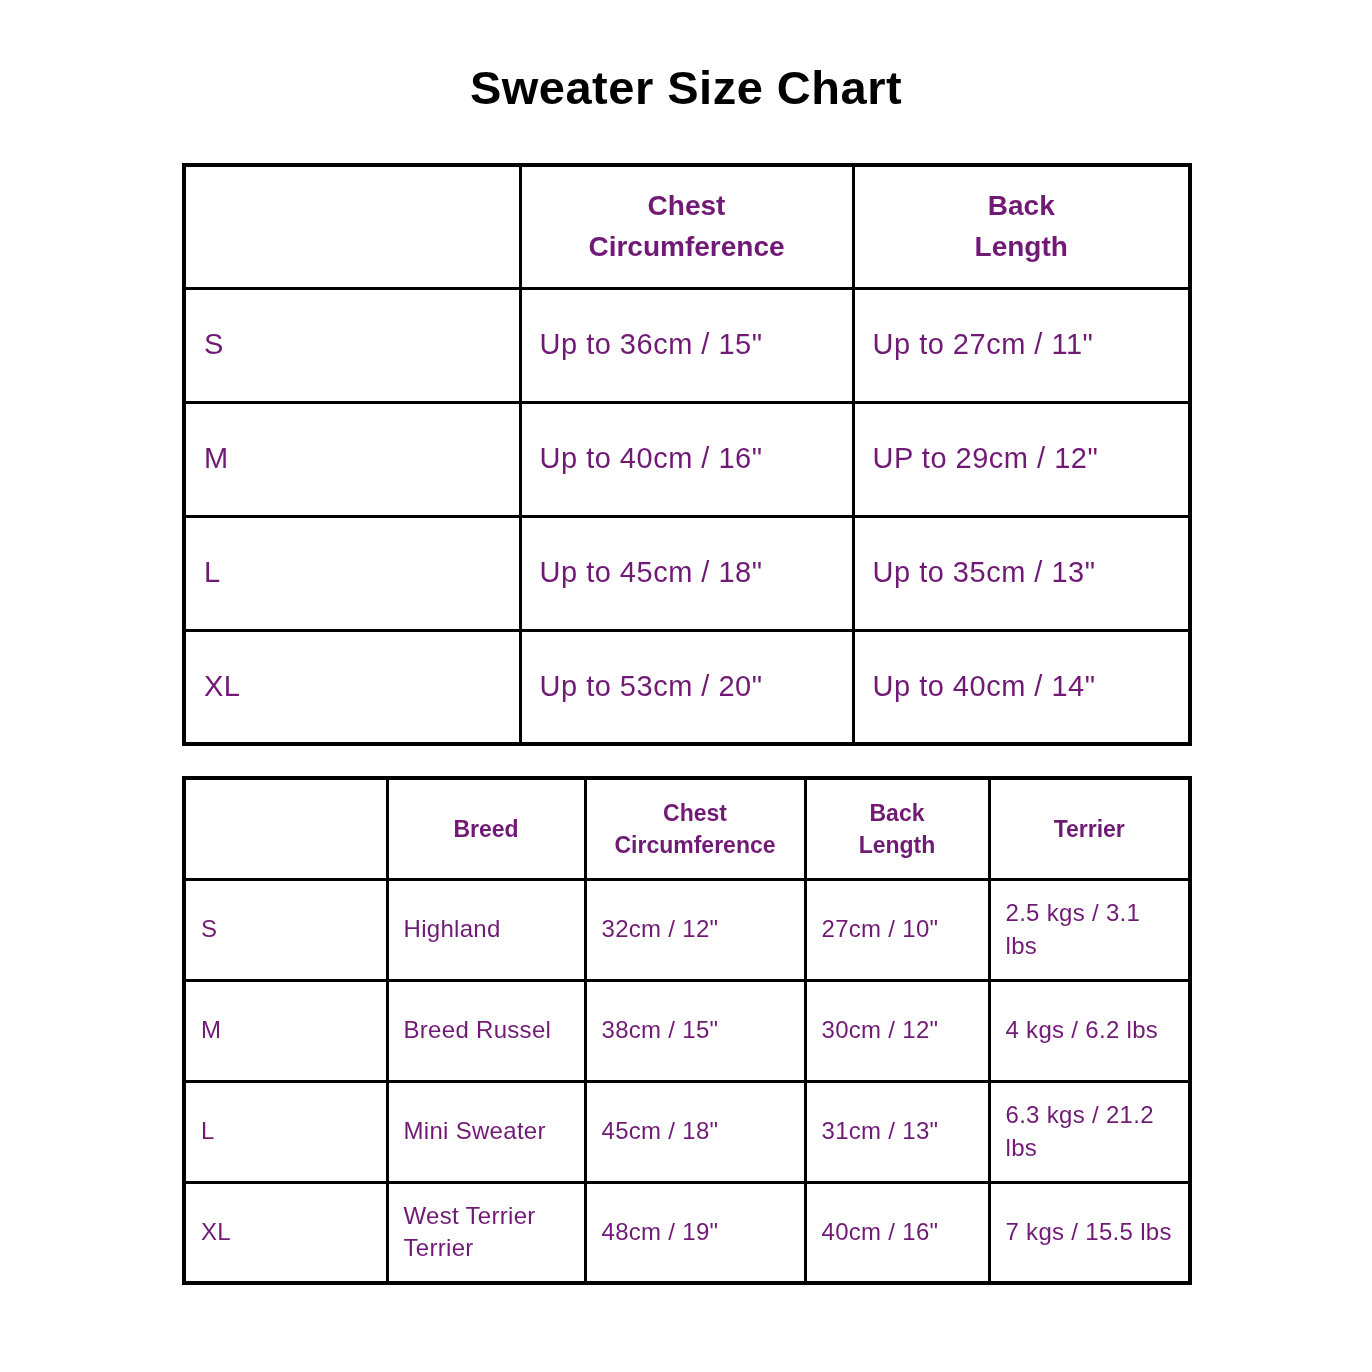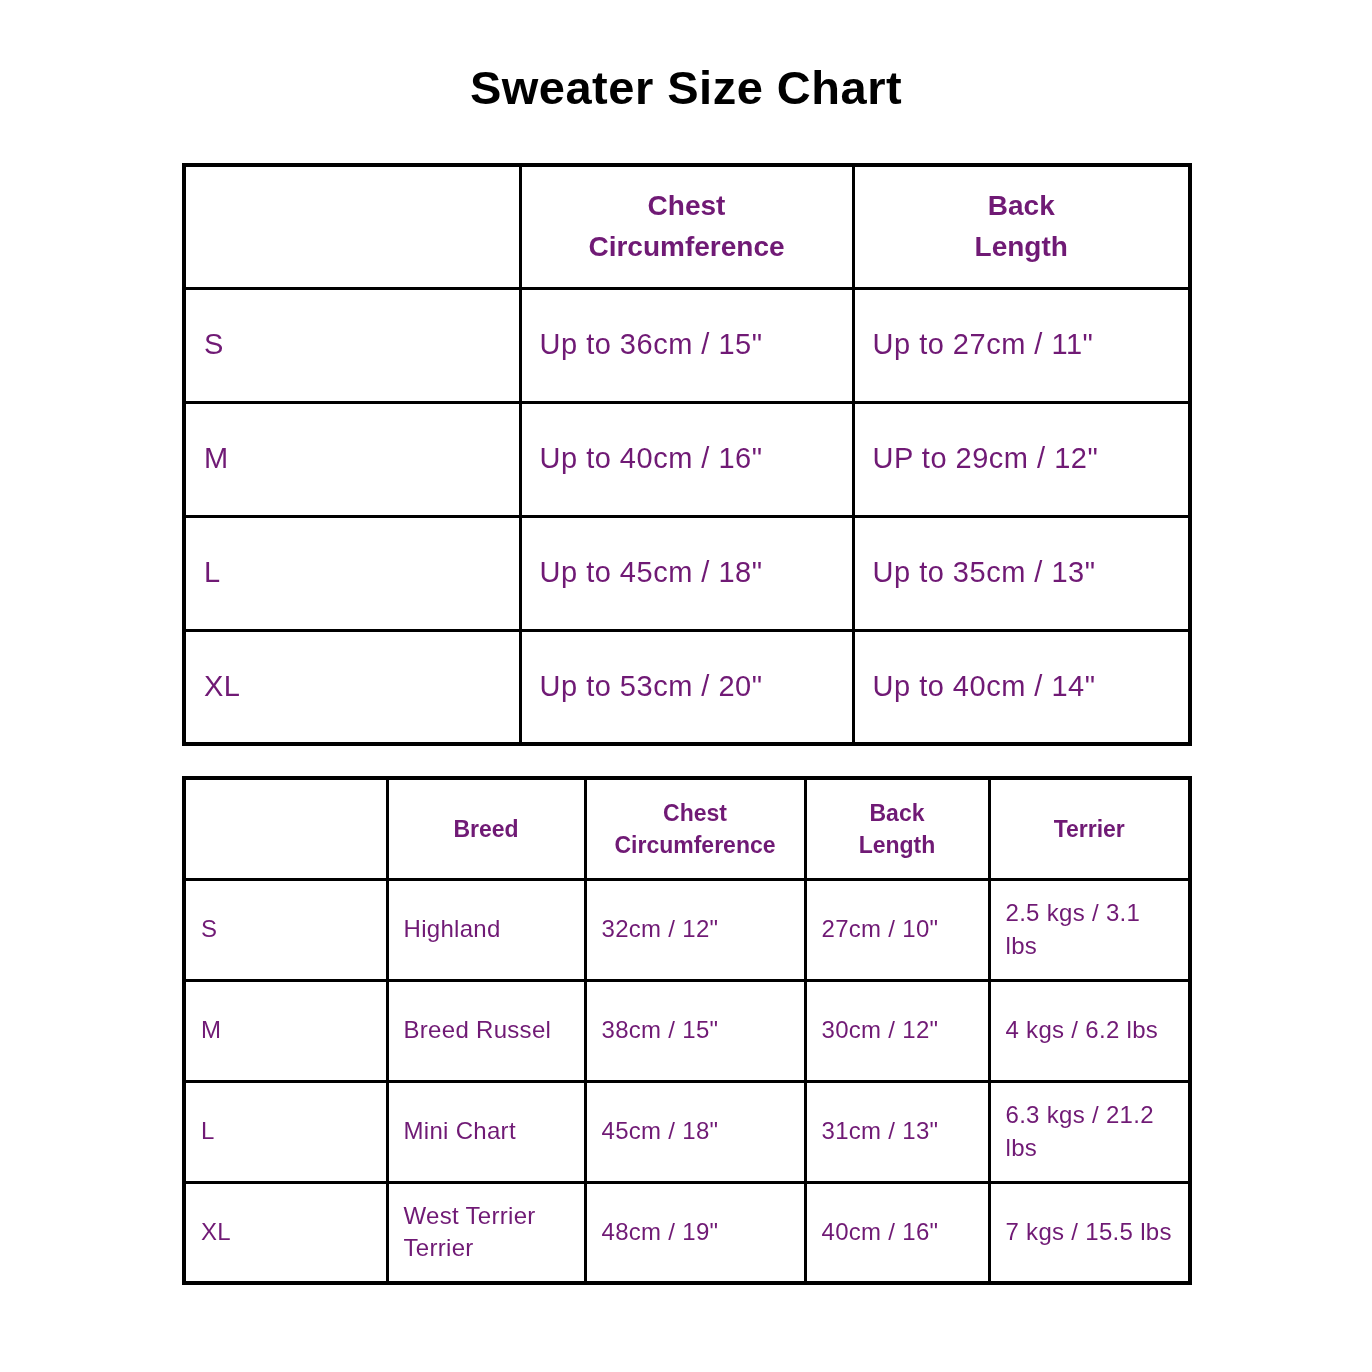--- a/index.html
+++ b/index.html
@@ -120,21 +120,21 @@
       </tr>
       <tr>
         <td>M</td>
         <td>Breed Russel</td>
         <td>38cm / 15"</td>
         <td>30cm / 12"</td>
         <td>4 kgs / 6.2 lbs</td>
       </tr>
       <tr>
         <td>L</td>
-        <td>Mini Chart</td>
+        <td>Mini Sweater</td>
         <td>45cm / 18"</td>
         <td>31cm / 13"</td>
         <td>6.3 kgs / 21.2
 lbs</td>
       </tr>
       <tr>
         <td>XL</td>
         <td>West Terrier
 Terrier</td>
         <td>48cm / 19"</td>

